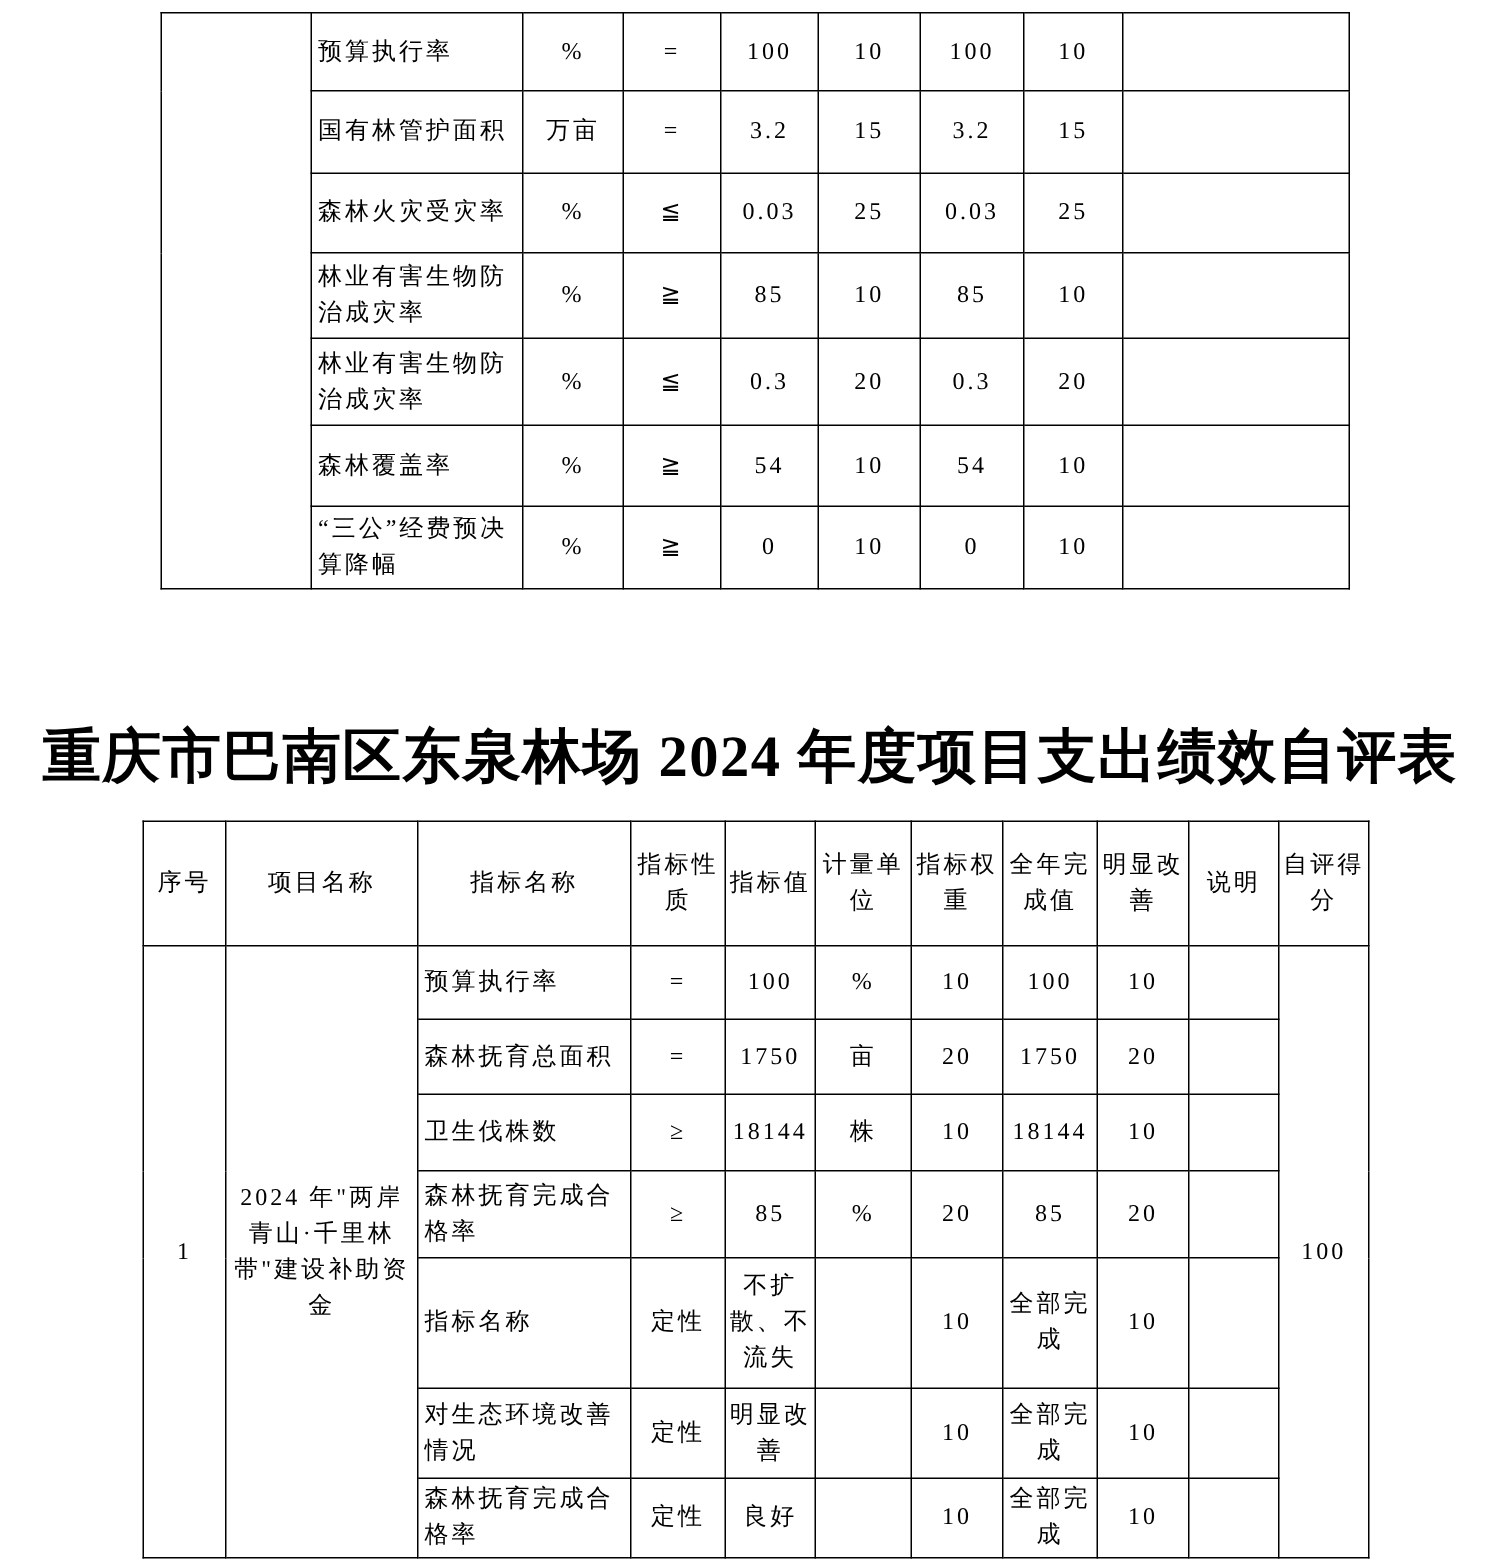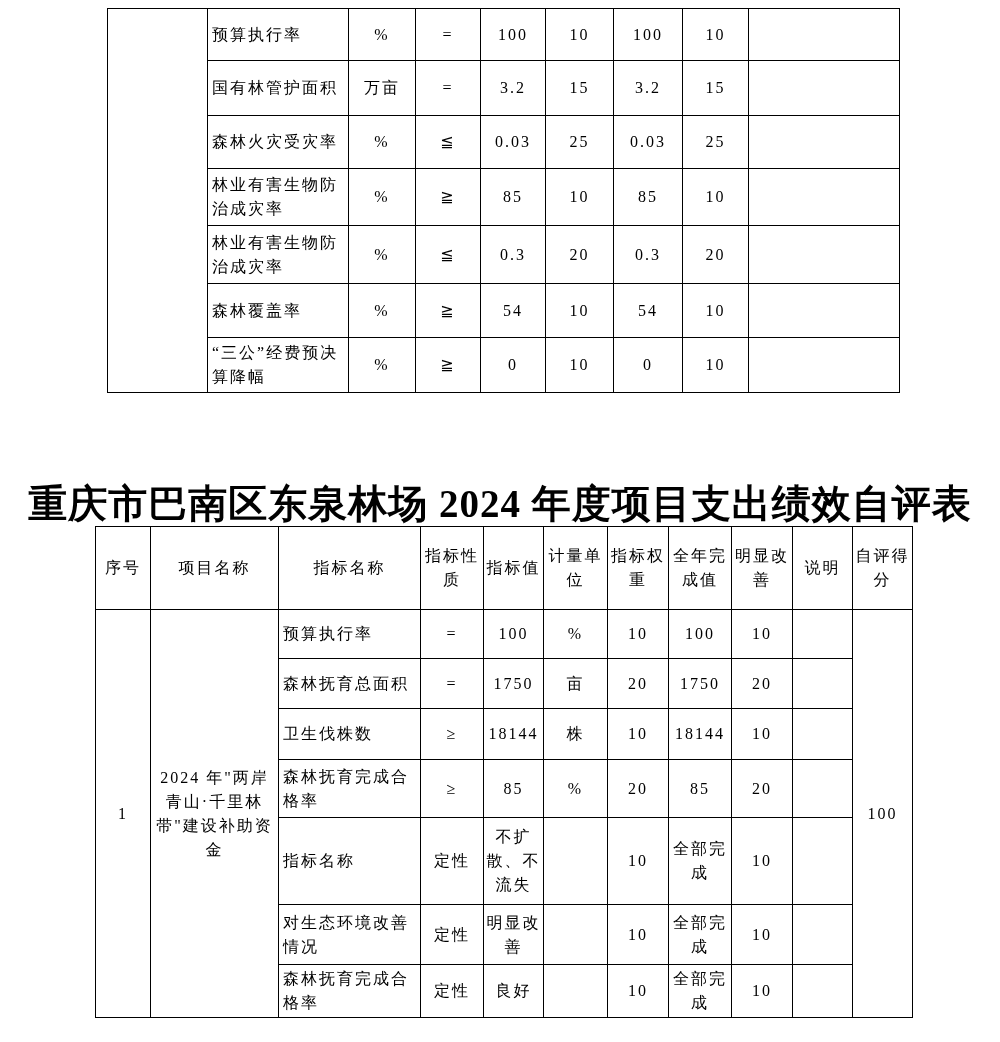--- a/index.html
+++ b/index.html
@@ -17,21 +17,21 @@
     font-size:16px;font-weight:normal;
     line-height:24px;letter-spacing:2px;
     padding:2px;overflow:hidden;
     word-break:normal;
   }
   table.doc td.name{ text-align:left;padding:2px 4px; }
   table.doc td.project{ padding:2px 3px; }
   
   #t1{ left:107px; top:8px; width:792px; }
   
-  #t2{ left:95px; top:526px; width:817px; }
+  #t2{ left:95px; top:547px; width:817px; }
   .title{
     position:absolute;top:477px;left:0;width:1000px;
     text-align:center;font-size:39px;font-weight:bold;letter-spacing:1px;
   }
   
   td.nb{ border-bottom:none;margin-top:48px; }
   td.nt{ border-top:none; }
 </style>
 </head>
 <body>

